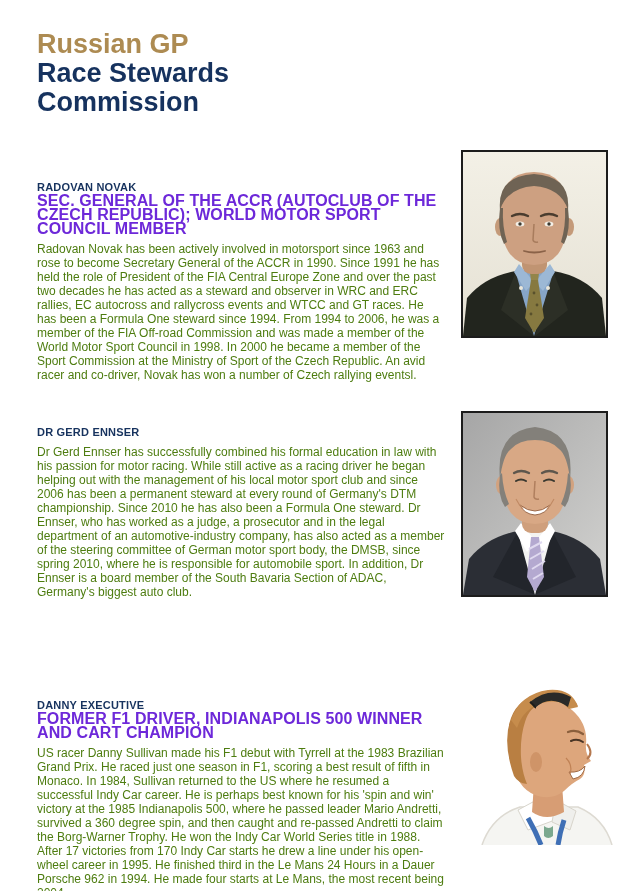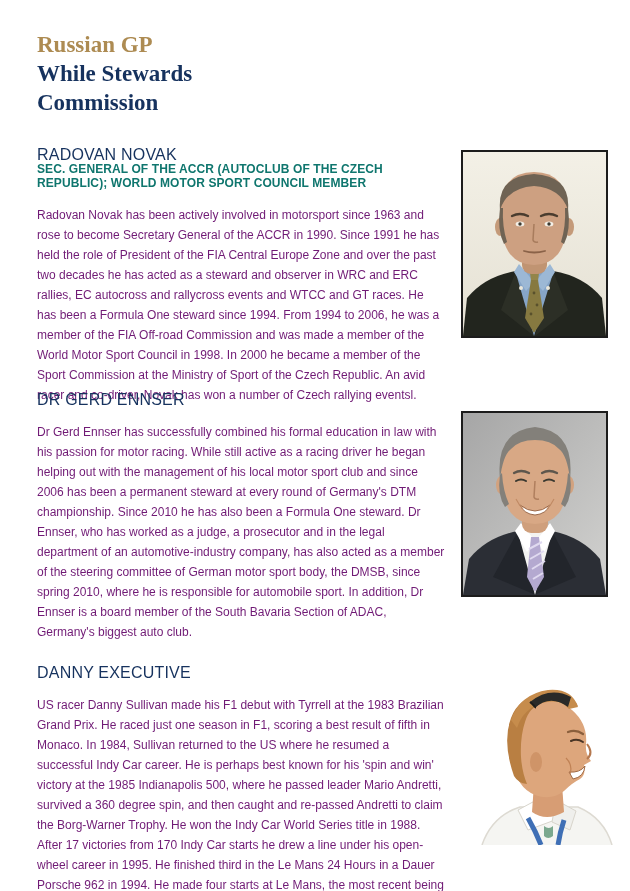--- a/index.html
+++ b/index.html
@@ -12,52 +12,52 @@
     background: #ffffff;
     font-family: "Liberation Sans", sans-serif;
     overflow: hidden;
   }
   .title-block {
     position: absolute;
     left: 37px;
     top: 30px;
     line-height: 29px;
     font-weight: bold;
-    font-size: 23px;
+    font-size: 27px;
     letter-spacing: 0;
-    font-family: Liberation Serif, serif;
   }
   .title-gold { color: #ad8b52; }
   .title-navy { color: #16325e; }
 
   .bio {
     position: absolute;
     left: 37px;
     width: 409px;
   }
   .bio-name {
-    font-size: 16px;
-    font-weight: normal;
+    font-size: 11px;
+    font-weight: bold;
     color: #16325e;
     letter-spacing: 0.2px;
     line-height: 14px;
+    margin-top: 32px;
   }
   .bio-role {
-    font-size: 12px;
+    font-size: 16px;
     font-weight: bold;
-    color: #0f766e;
+    color: #6d28d9;
     letter-spacing: 0.1px;
     line-height: 14px;
     width: 400px;
   }
   .bio-text {
-    margin-top: 15px;
+    margin-top: 6px;
     font-size: 12px;
-    color: #701a75;
-    line-height: 20px;
+    color: #4d7c0f;
+    line-height: 14px;
   }
   .bio-1 { top: 148px; }
   .bio-2 { top: 393px; }
   .bio-3 { top: 666px; }
 
   .photo {
     position: absolute;
     left: 461px;
     overflow: hidden;
     background: #fff;
@@ -68,21 +68,21 @@
   .photo-3 { top: 680px; left: 456px; width: 170px; height: 165px; }
   .photo svg { display: block; width: 100%; height: 100%; }
 </style>
 </head>
 <body>
 
 <div class="page">
 
   <div class="title-block">
     <div class="title-gold">Russian GP</div>
-    <div class="title-navy">While Stewards</div>
+    <div class="title-navy">Race Stewards</div>
     <div class="title-navy">Commission</div>
   </div>
 
   <section class="bio bio-1">
     <h2 class="bio-name">RADOVAN NOVAK</h2>
     <h3 class="bio-role">SEC. GENERAL OF THE ACCR (AUTOCLUB OF THE CZECH REPUBLIC); WORLD MOTOR SPORT COUNCIL MEMBER</h3>
     <p class="bio-text">Radovan Novak has been actively involved in motorsport since 1963 and rose to become Secretary General of the ACCR in 1990. Since 1991 he has held the role of President of the FIA Central Europe Zone and over the past two decades he has acted as a steward and observer in WRC and ERC rallies, EC autocross and rallycross events and WTCC and GT races. He has been a Formula One steward since 1994. From 1994 to 2006, he was a member of the FIA Off-road Commission and was made a member of the World Motor Sport Council in 1998. In 2000 he became a member of the Sport Commission at the Ministry of Sport of the Czech Republic. An avid racer and co-driver, Novak has won a number of Czech rallying eventsl.</p>
   </section>
 
   <figure class="photo photo-1 bordered">
@@ -182,20 +182,21 @@
 
       <path d="M72 68 L71 84 Q72 87 76 86" stroke="#b07f5e" stroke-width="1.5" fill="none"></path>
 
       <path d="M57 92 Q72 104 87 92 Q83 101 72 102 Q61 101 57 92 Z" fill="#ffffff" stroke="#9c6a4b" stroke-width="1"></path>
       <path d="M53 86 Q56 92 60 96 M91 86 Q88 92 84 96" stroke="#c08a64" stroke-width="1.1" fill="none"></path>
     </svg>
   </figure>
 
   <section class="bio bio-3">
     <h2 class="bio-name">DANNY EXECUTIVE</h2>
+    <h3 class="bio-role">FORMER F1 DRIVER, INDIANAPOLIS 500 WINNER AND CART CHAMPION</h3>
     <p class="bio-text">US racer Danny Sullivan made his F1 debut with Tyrrell at the 1983 Brazilian Grand Prix. He raced just one season in F1, scoring a best result of fifth in Monaco. In 1984, Sullivan returned to the US where he resumed a successful Indy Car career. He is perhaps best known for his 'spin and win' victory at the 1985 Indianapolis 500, where he passed leader Mario Andretti, survived a 360 degree spin, and then caught and re-passed Andretti to claim the Borg-Warner Trophy. He won the Indy Car World Series title in 1988. After 17 victories from 170 Indy Car starts he drew a line under his open-wheel career in 1995. He finished third in the Le Mans 24 Hours in a Dauer Porsche 962 in 1994. He made four starts at Le Mans, the most recent being 2004.</p>
   </section>
 
   <figure class="photo photo-3">
     <svg viewBox="0 0 170 165" preserveAspectRatio="none">
       <rect width="170" height="165" fill="#ffffff"></rect>
 
       <path d="M26 165 Q36 136 64 127 L122 127 Q148 138 156 165 Z" fill="#f5f5f2"></path>
       <path d="M26 165 Q36 136 64 127 L122 127 Q148 138 156 165" fill="none" stroke="#dddad2" stroke-width="1.5"></path>
 

